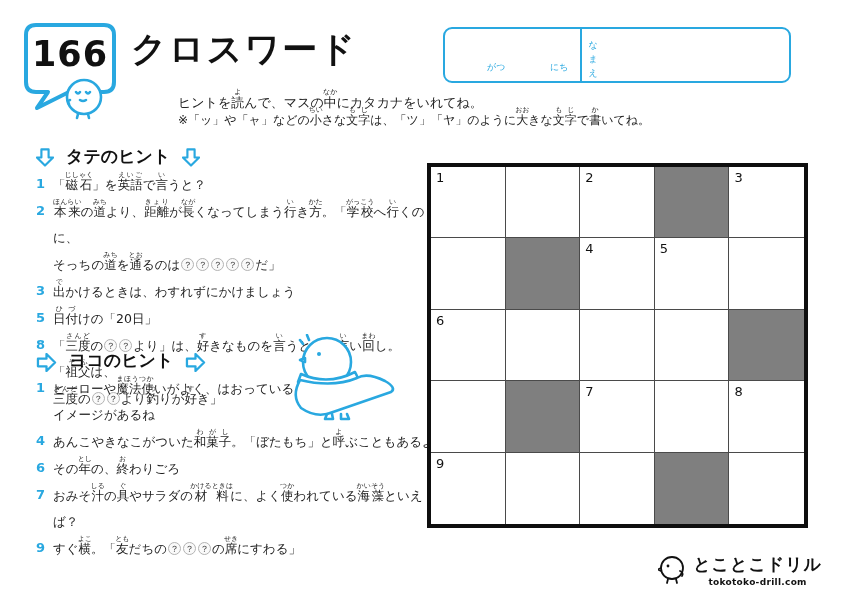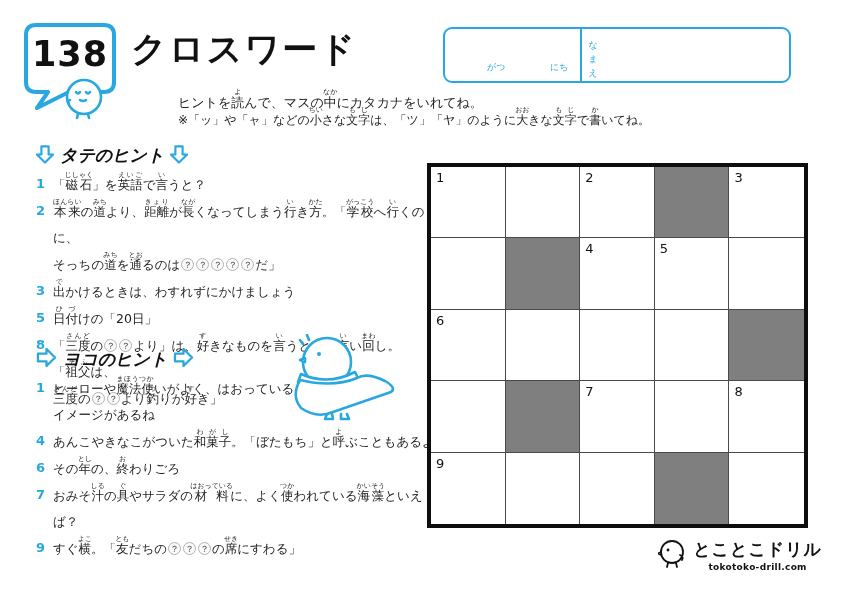--- a/index.html
+++ b/index.html
@@ -25,22 +25,22 @@
   .lbl-month { left:42px; bottom:7px; }
   .lbl-day   { left:105px; bottom:7px; }
   .lbl-name  { left:141px; top:5px; writing-mode:vertical-rl; letter-spacing:4px; }
   .date-field { position:absolute; left:0; top:0; width:135px; height:100%; }
   .name-field { position:absolute; left:137px; top:0; right:0; height:100%; }
 
   
   .hint-section { position:absolute; left:36px; width:400px; }
   #tate { top:144px; }
   #yoko { top:348px; }
-  .hint-header { display:flex; align-items:flex-start; gap:6px; font-size:17px; font-weight:800;
-    color:#111; margin-bottom:3px; height:24px;font-style:italic; }
+  .hint-header { display:flex; align-items:flex-end; gap:12px; font-size:17px; font-weight:800;
+    color:#111; margin-bottom:3px; height:24px; }
   .hint-row { display:flex; align-items:flex-start; }
   .hint-num { width:17px; flex:0 0 17px; color:#29A8E0; font-weight:800; font-size:13px;
     line-height:26px; }
   .hint-text { flex:1; font-size:12.5px; color:#1d1d1d; }
   .hint-line { line-height:26px; }
   .hint-line rt { font-size:7px;font-family:Liberation Mono, monospace; }
   .qm { display:inline-block; width:13px; height:13px; line-height:13px; border:1px solid #b3b3b3;
     border-radius:50%; background:#fafafa; font-size:9px; text-align:center; color:#444;
     margin:0 1px; vertical-align:1px; }
 
@@ -52,41 +52,41 @@
     background:#fff; }
   .cell:nth-child(5n) { border-right:none; }
   .cell:nth-child(n+21) { border-bottom:none; }
   .cell.shaded { background:#7f7f7f; }
   .cell-num { position:absolute; left:5px; top:3px; font-size:13px; color:#111; }
 
   
   .cape-bird { position:absolute; left:283px; top:334px; }
 
   
-  .footer-logo { position:absolute; right:20px; bottom:23px; display:flex; gap:7px; }
+  .footer-logo { position:absolute; right:20px; bottom:8px; display:flex; align-items:center; gap:7px; }
   .logo-txt { display:flex; flex-direction:column; align-items:center; }
   .logo-name { font-size:17px; font-weight:800; color:#111; letter-spacing:1px; }
   .logo-url { font-size:9px; font-weight:700; color:#111; letter-spacing:.3px; margin-top:1px; }
 </style>
 </head>
 <body>
 
 <div class="num-bubble">
   <svg width="108" height="102" viewBox="0 0 108 102">
     <path d="M14 3 H82 Q92 3 92 13 V60 Q92 70 82 70 H47 L15 86 L26 70 H14 Q4 70 4 60 V13 Q4 3 14 3 Z" fill="#fff" stroke="#29A8E0" stroke-width="4" stroke-linejoin="round"></path>
     <g stroke="#29A8E0" stroke-width="2.6" fill="#fff" stroke-linecap="round" stroke-linejoin="round">
       <circle cx="62" cy="75" r="17"></circle>
       <path d="M54 70 q2 3 4 0" fill="none"></path>
       <path d="M64 70 q2 3 4 0" fill="none"></path>
       <path d="M58 78 q3 2 6 0" fill="none"></path>
       <path d="M48 78 q-3 1 -1 4" fill="none"></path>
       <path d="M56 92 l-1 4 M66 92 l1 4" fill="none"></path>
     </g>
   </svg>
-  <span class="num">138</span>
+  <span class="num">166</span>
 </div>
 
 <h1 class="page-title">クロスワード</h1>
 <div class="instr" id="instr1">ヒントを<ruby>読<rt>よ</rt></ruby>んで、マスの<ruby>中<rt>なか</rt></ruby>にカタカナをいれてね。</div>
 <div class="instr" id="instr2">※「ッ」や「ャ」などの<ruby>小<rt>ちい</rt></ruby>さな<ruby>文字<rt>もじ</rt></ruby>は、「ツ」「ヤ」のように<ruby>大<rt>おお</rt></ruby>きな<ruby>文字<rt>もじ</rt></ruby>で<ruby>書<rt>か</rt></ruby>いてね。</div>
 
 <div class="name-box">
   <div class="date-field">
     <span class="lbl lbl-month">がつ</span>
     <span class="lbl lbl-day">にち</span>
@@ -168,21 +168,21 @@
       </div>
       <div class="hint-row">
         <span class="hint-num">6</span>
         <div class="hint-text">
           <div class="hint-line">その<ruby>年<rt>とし</rt></ruby>の、<ruby>終<rt>お</rt></ruby>わりごろ</div>
         </div>
       </div>
       <div class="hint-row">
         <span class="hint-num">7</span>
         <div class="hint-text">
-          <div class="hint-line">おみそ<ruby>汁<rt>しる</rt></ruby>の<ruby>具<rt>ぐ</rt></ruby>やサラダの<ruby>材料<rt>はおっている</rt></ruby>に、よく<ruby>使<rt>つか</rt></ruby>われている<ruby>海藻<rt>かいそう</rt></ruby>といえば？</div>
+          <div class="hint-line">おみそ<ruby>汁<rt>しる</rt></ruby>の<ruby>具<rt>ぐ</rt></ruby>やサラダの<ruby>材料<rt>かけるときは</rt></ruby>に、よく<ruby>使<rt>つか</rt></ruby>われている<ruby>海藻<rt>かいそう</rt></ruby>といえば？</div>
         </div>
       </div>
       <div class="hint-row">
         <span class="hint-num">9</span>
         <div class="hint-text">
           <div class="hint-line">すぐ<ruby>横<rt>よこ</rt></ruby>。「<ruby>友<rt>とも</rt></ruby>だちの<span class="qm">？</span><span class="qm">？</span><span class="qm">？</span>の<ruby>席<rt>せき</rt></ruby>にすわる」</div>
         </div>
       </div>
     </div>
 </div>

